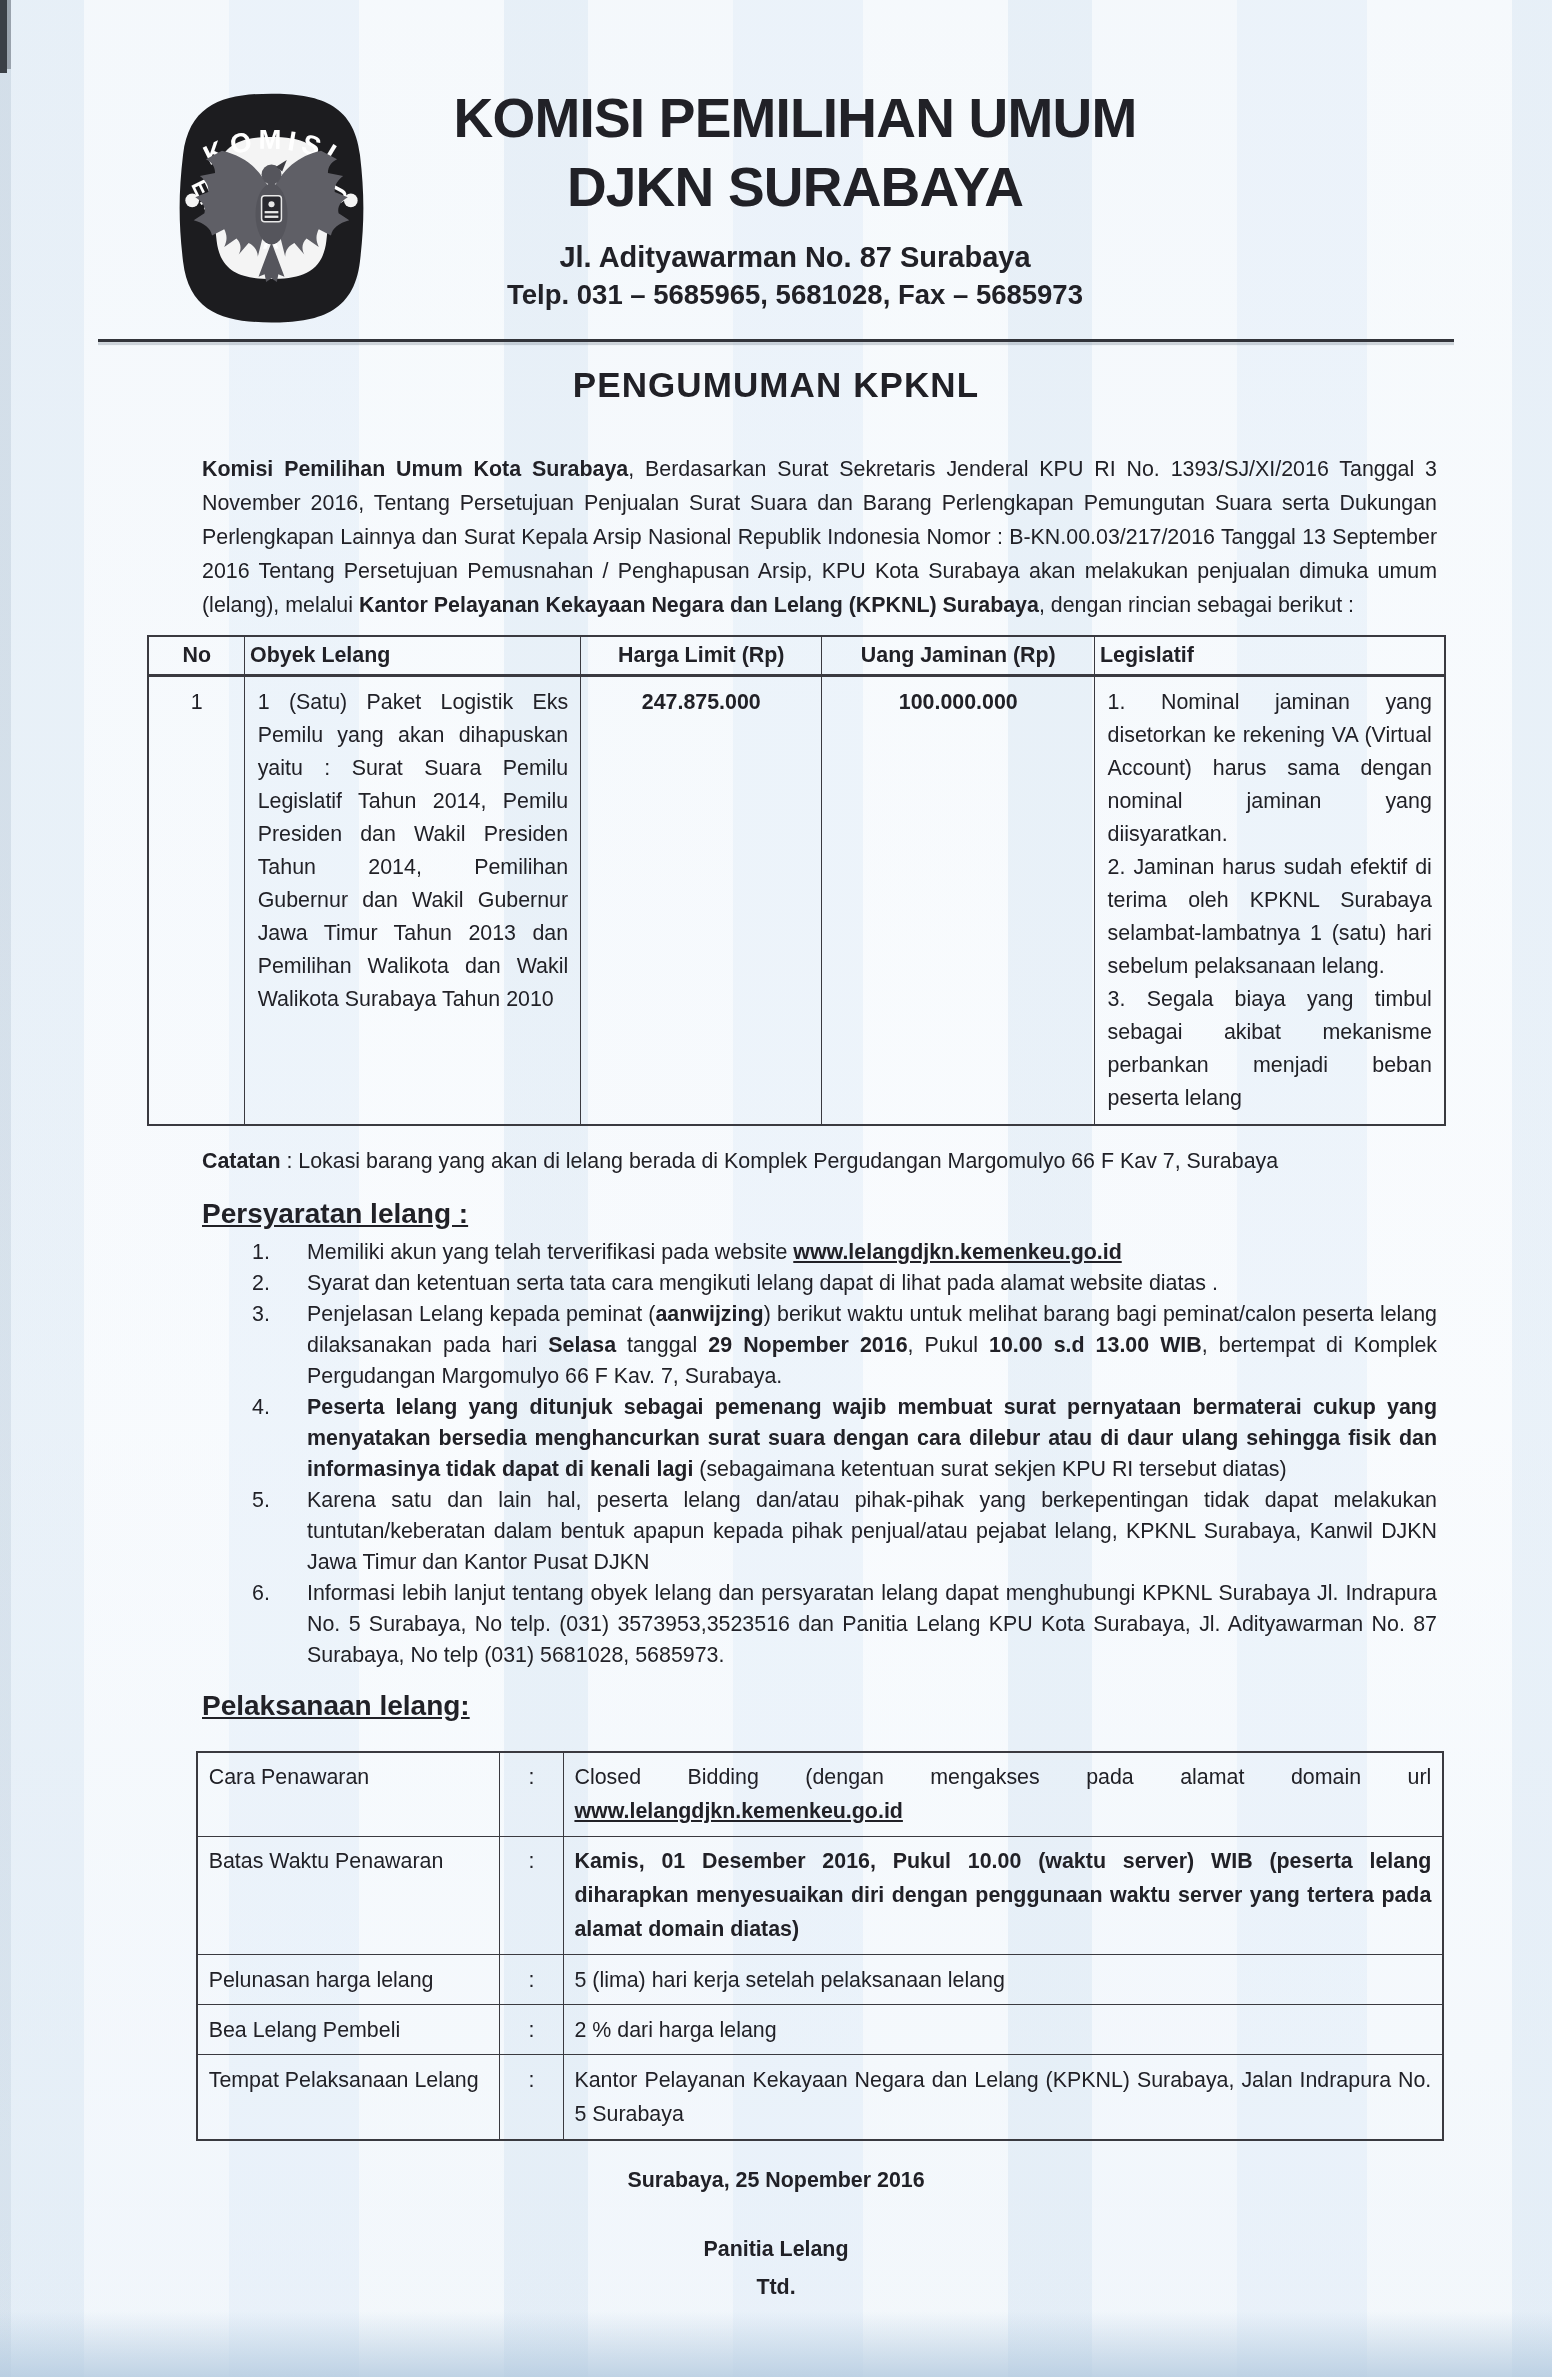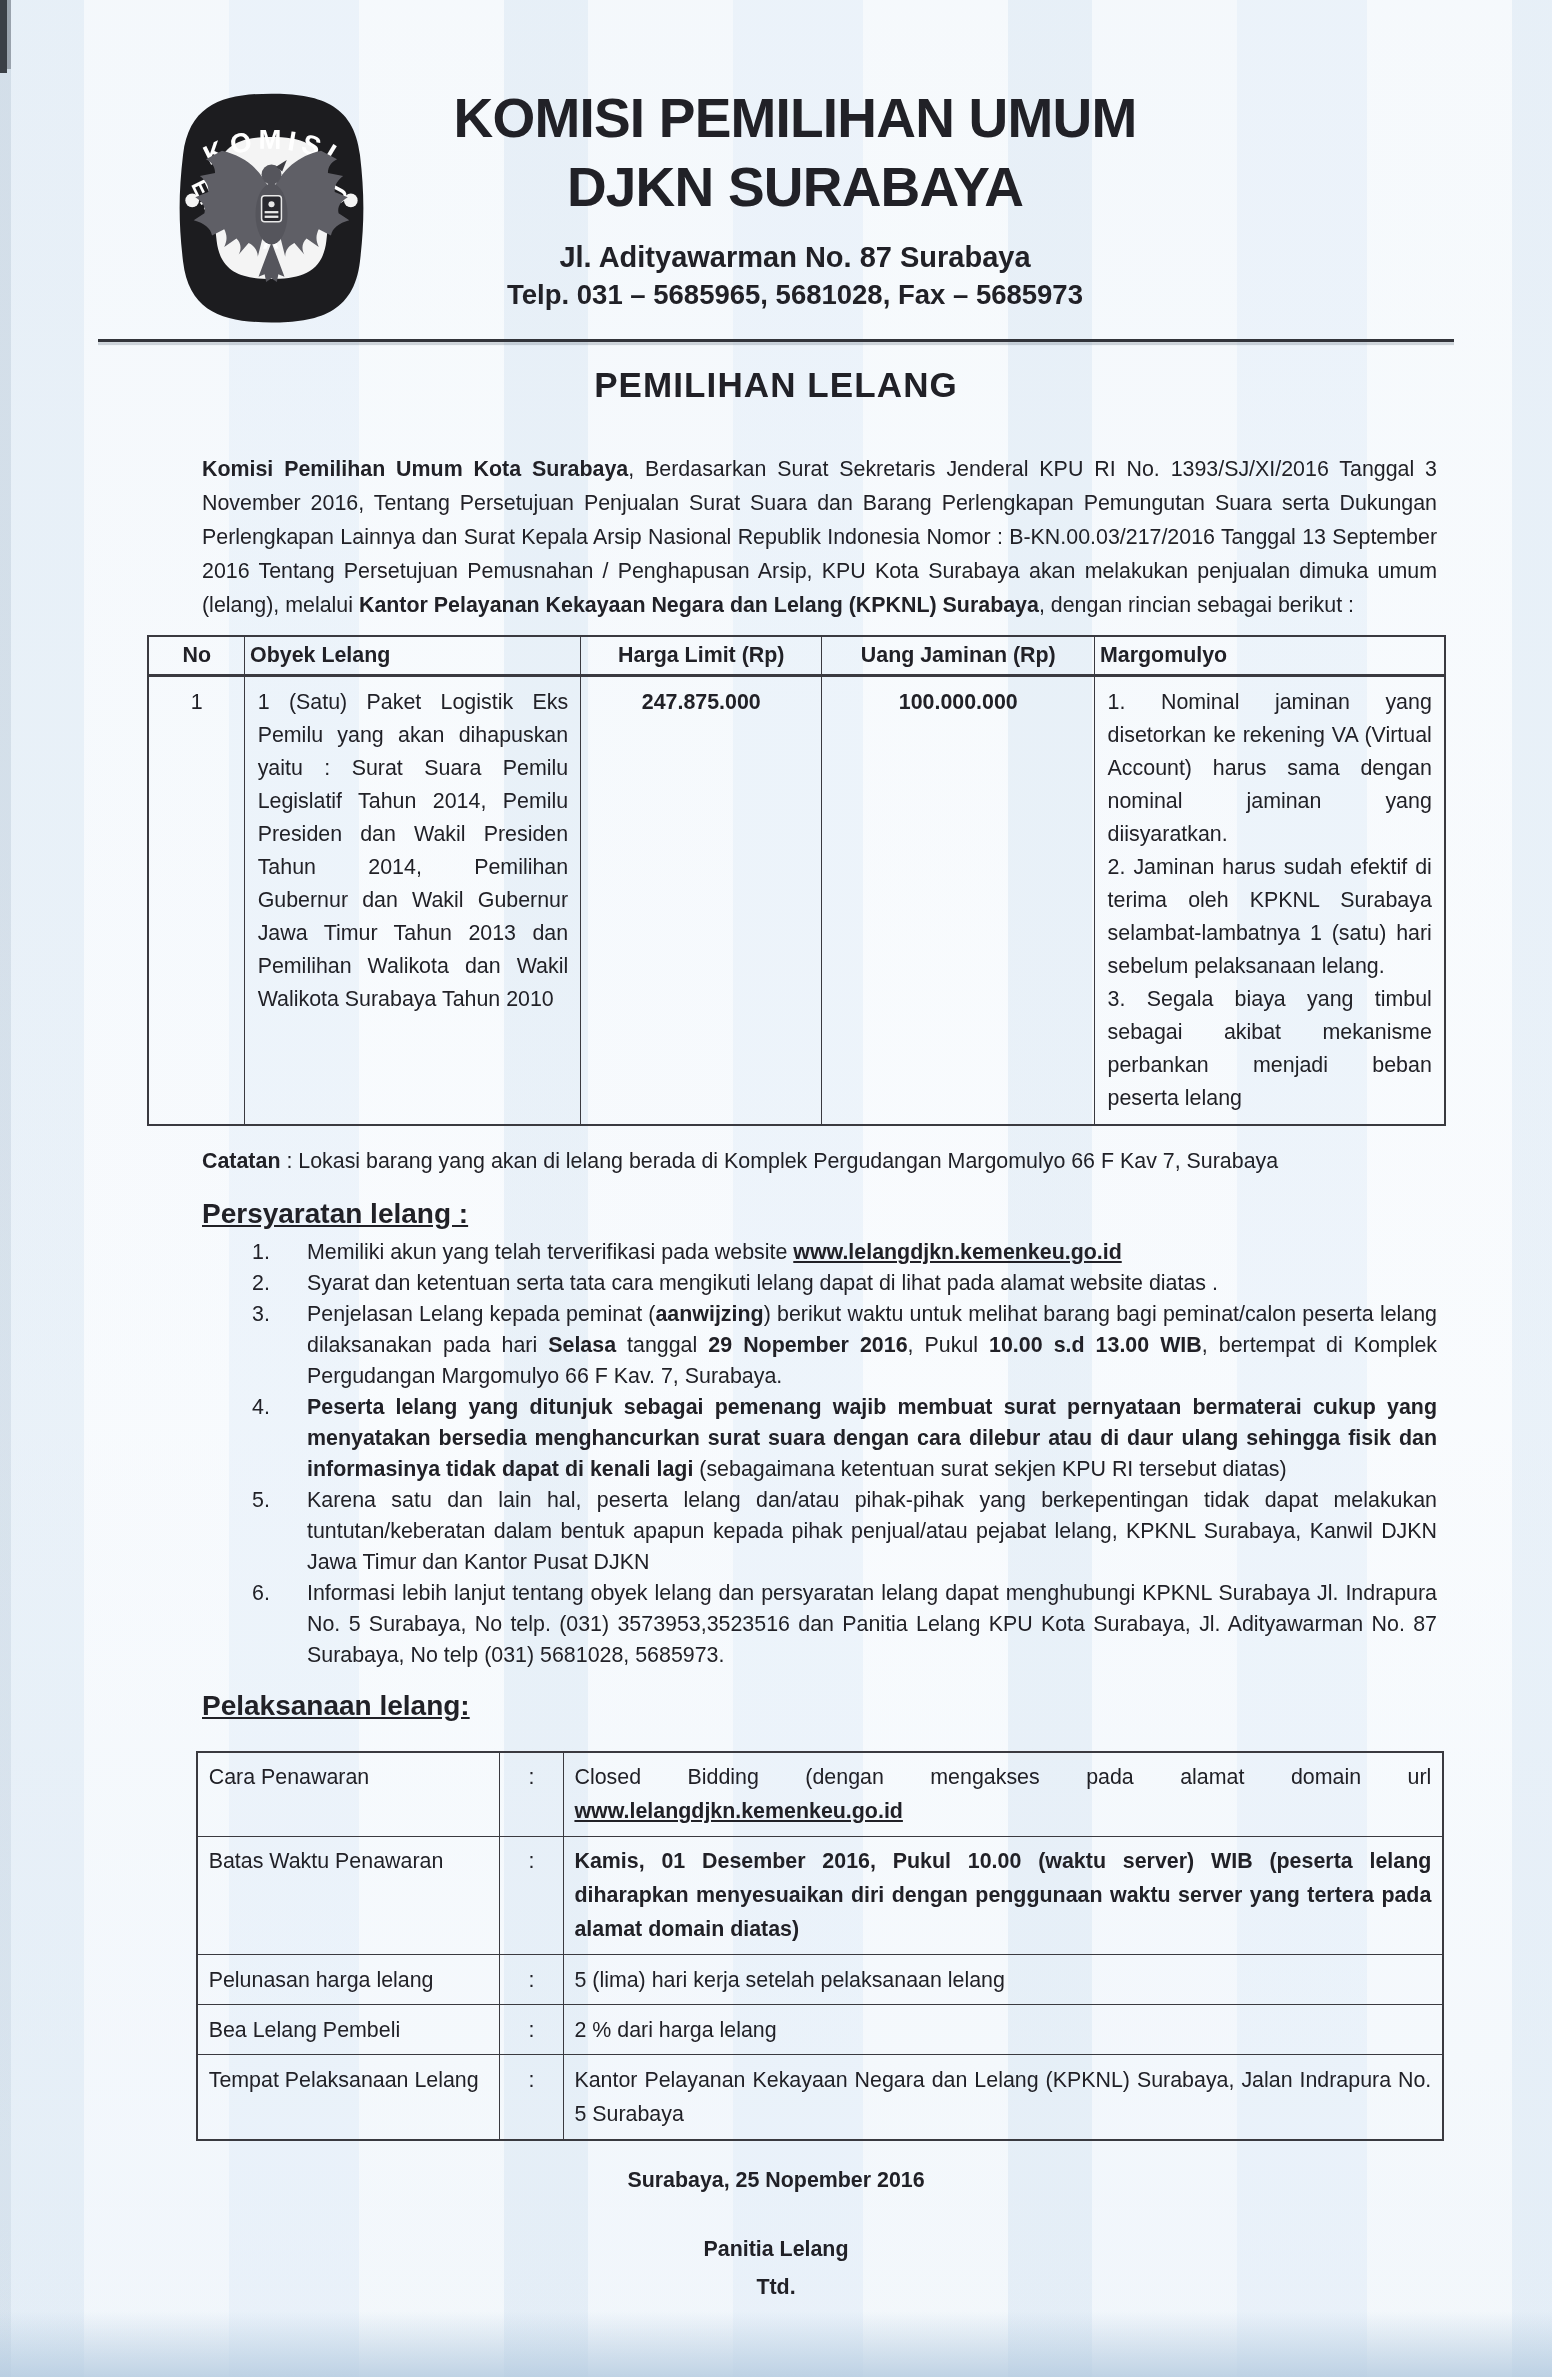--- a/index.html
+++ b/index.html
@@ -113,32 +113,32 @@
     <div class="header-text">
       <div class="org1">KOMISI PEMILIHAN UMUM</div>
       <div class="org2">DJKN SURABAYA</div>
       <div class="addr">Jl. Adityawarman No. 87 Surabaya</div>
       <div class="phone">Telp. 031 – 5685965, 5681028, Fax – 5685973</div>
     </div>
   </div>
 
   <div class="divider"></div>
 
-  <div class="doc-title">PEMILIHAN LELANG</div>
+  <div class="doc-title">PENGUMUMAN KPKNL</div>
 
   <p class="intro"><span class="b">Komisi Pemilihan Umum Kota Surabaya</span><span>, Berdasarkan Surat Sekretaris Jenderal KPU RI No. 1393/SJ/XI/2016 Tanggal 3 November 2016, Tentang Persetujuan Penjualan Surat Suara dan Barang Perlengkapan Pemungutan Suara serta Dukungan Perlengkapan Lainnya dan Surat Kepala Arsip Nasional Republik Indonesia Nomor : B-KN.00.03/217/2016 Tanggal 13 September 2016 Tentang Persetujuan Pemusnahan / Penghapusan Arsip, KPU Kota Surabaya akan melakukan penjualan dimuka umum (lelang), melalui </span><span class="b">Kantor Pelayanan Kekayaan Negara dan Lelang (KPKNL) Surabaya</span><span>, dengan rincian sebagai berikut :</span></p>
 
   <table class="t1">
     <tbody>
         <tr>
       <th class="c-no">No</th>
       <th class="c-ob">Obyek Lelang</th>
       <th class="c-hg">Harga Limit (Rp)</th>
       <th class="c-uj">Uang Jaminan (Rp)</th>
-      <th class="c-kt">Margomulyo</th>
+      <th class="c-kt">Legislatif</th>
     </tr>
     <tr>
       <td class="c-no">1</td>
       <td class="c-ob">1 (Satu) Paket Logistik Eks Pemilu yang akan dihapuskan yaitu : Surat Suara Pemilu Legislatif Tahun 2014, Pemilu Presiden dan Wakil Presiden Tahun 2014, Pemilihan Gubernur dan Wakil Gubernur Jawa Timur Tahun 2013 dan Pemilihan Walikota dan Wakil Walikota Surabaya Tahun 2010</td>
       <td class="c-hg">247.875.000</td>
       <td class="c-uj">100.000.000</td>
       <td class="c-kt">
         <div>1. Nominal jaminan yang disetorkan ke rekening VA (Virtual Account) harus sama dengan nominal jaminan yang diisyaratkan.</div>
         <div>2. Jaminan harus sudah efektif di terima oleh KPKNL Surabaya selambat-lambatnya 1 (satu) hari sebelum pelaksanaan lelang.</div>
         <div>3. Segala biaya yang timbul sebagai akibat mekanisme perbankan menjadi beban peserta lelang</div>

